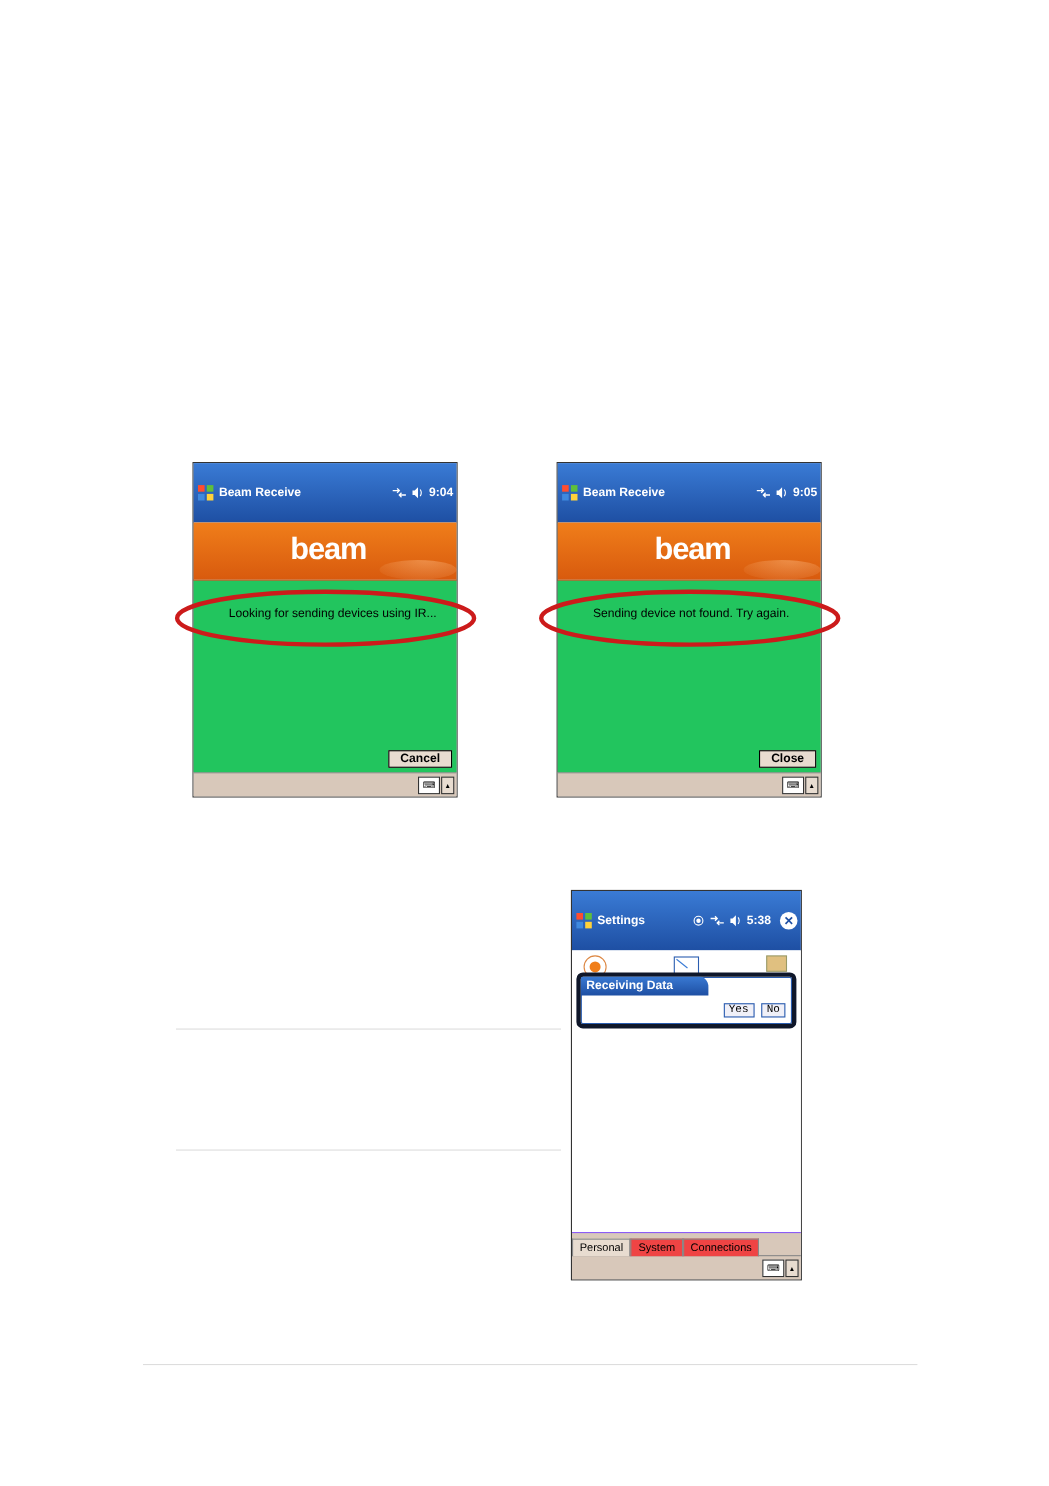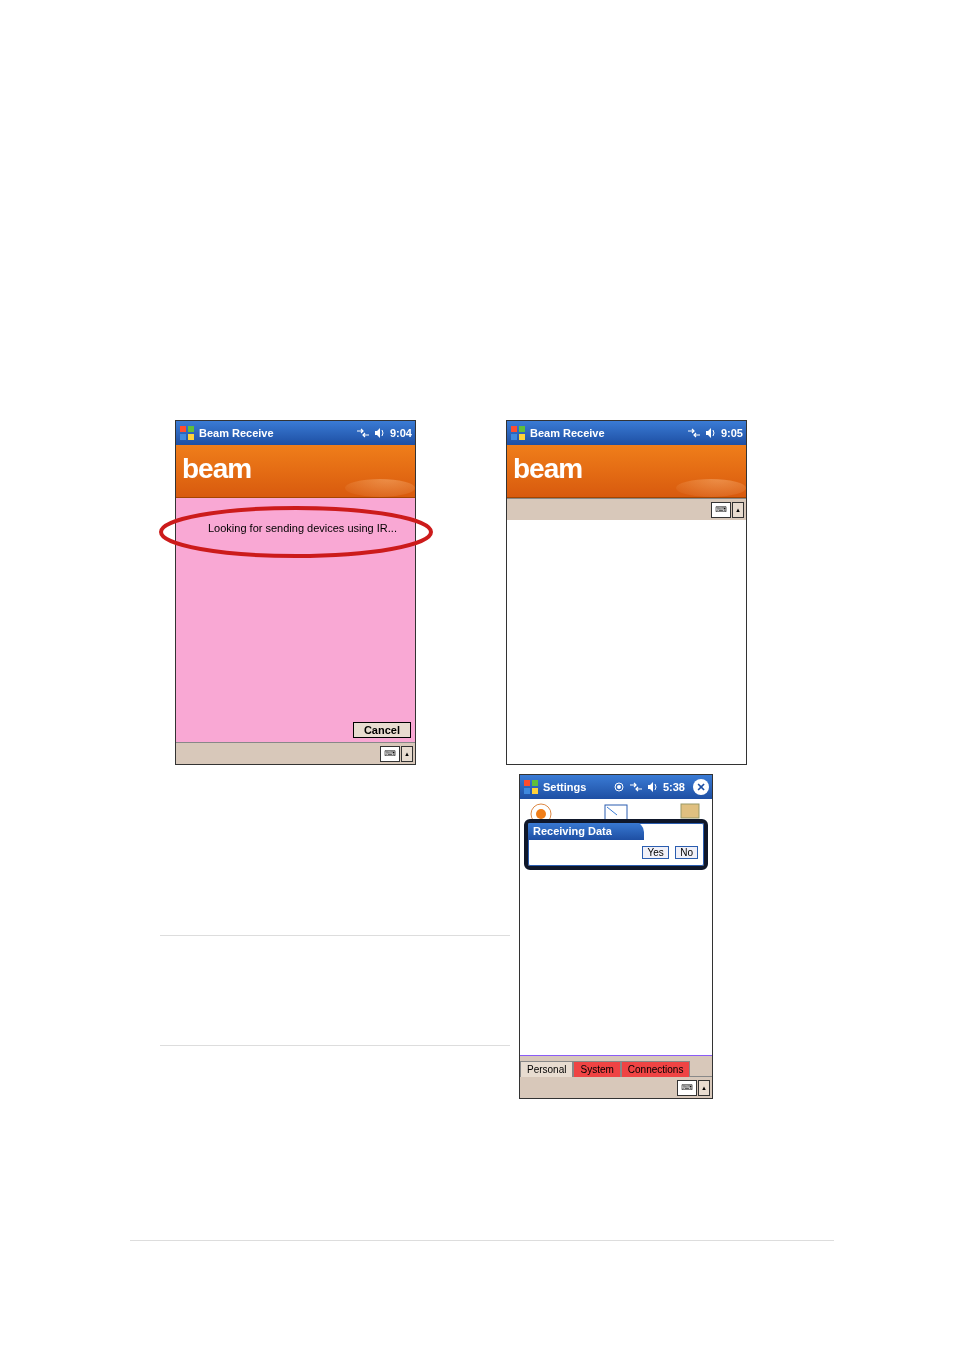--- a/index.html
+++ b/index.html
@@ -28,21 +28,21 @@
     box-sizing: border-box;
   }
   .titlebar {
     height: 24px;
     background: linear-gradient(to bottom, #3a7bd5, #1e4fa3);
     display: flex;
     align-items: center;
     color: #fff;
     font-size: 11px;
     font-weight: bold;
-    padding: 0 3px;
+    padding: 15px 3px;
   }
   .winlogo {
     width: 16px;
     height: 16px;
     margin-right: 4px;
     display: inline-block;
   }
   .winlogo svg { width: 16px; height: 16px; }
   .titlebar .spacer { flex: 1; }
   .status-icons {
@@ -58,32 +58,33 @@
     background: linear-gradient(to bottom, #f07e1a, #d85a0e);
     color: #fff;
     font-size: 28px;
     font-weight: bold;
     padding-left: 6px;
     line-height: 48px;
     font-family: Arial, sans-serif;
     letter-spacing: -1px;
     border-bottom: 1px solid #a34500;
     position: relative;
+    text-align: center;
   }
   .beam-banner::after {
     content:"";
     position:absolute;
     right:0; top:34px;
     width:70px; height:18px;
     background: radial-gradient(ellipse at 60% 0, rgba(255,200,150,0.4), rgba(255,200,150,0));
     border-radius:50%;
   }
   .content-area {
-    height: 244px;
-    background: #f9a8d4;
+    height: 174px;
+    background: #22c55e;
     position: relative;
   }
   .status-text {
     position: absolute;
     top: 24px;
     left: 32px;
     right: 10px;
     font-size: 11px;
     color: #000;
     line-height: 13px;
@@ -133,27 +134,27 @@
     border: 1px solid #333;
     background: #e8dcd0;
     margin-left: 1px;
     display: inline-flex;
     align-items: center;
     justify-content: center;
     font-size: 7px;
   }
   
   .device3 {
-    width: 194px;
+    width: 210px;
     border: 1px solid #333;
     background: #fff;
     box-sizing: border-box;
     position: absolute;
     left: 519px;
-    top: 774px;
+    top: 809px;
   }
   .titlebar .closex {
     width: 16px;
     height: 16px;
     background: #fff;
     border-radius: 50%;
     display: inline-flex;
     align-items: center;
     justify-content: center;
     color: #1e4fa3;
@@ -209,21 +210,21 @@
     text-align: right;
     padding: 2px 6px 6px 0;
   }
   .sm-button {
     border: 1px solid #2a5db0;
     background: #f0f0f8;
     font-size: 10px;
     padding: 0 4px;
     margin-left: 2px;
     cursor: pointer;
-    font-family: Liberation Sans, sans-serif;
+    font-family: Liberation Mono, monospace;
   }
   .tabs {
     background: #d8c8ba;
     height: 20px;
     display: flex;
     align-items: flex-end;
     border-top: 1px solid #8b5cf6;
     font-size: 10px;
   }
   .tab {
@@ -325,20 +326,29 @@
           <span>
             <svg width="12" height="12" viewBox="0 0 12 12">
                 <path d="M1 4 L3 4 L6 1 L6 11 L3 8 L1 8 Z" fill="#fff"></path>
                 <path d="M8 3 Q10 6 8 9" stroke="#fff" fill="none"></path>
               </svg>
           </span>
           <span class="clock">9:05</span>
         </span>
       </div>
       <div class="beam-banner">beam</div>
+      <div class="content-area">
+        <div class="status-text">Sending device not found. Try again.</div>
+        <svg class="red-ellipse" style="left:-20px; top:6px; width:281px; height:56px;" viewBox="0 0 281 56">
+            <ellipse cx="140" cy="28" rx="135" ry="24" stroke="#cc1b1b" stroke-width="4" fill="none"></ellipse>
+          </svg>
+        <div class="button-row">
+          <button class="wm-button">Close</button>
+        </div>
+      </div>
       <div class="bottombar">
         <span class="keyb">⌨</span>
         <span class="arrow-up">▴</span>
       </div>
     </div>
   </div>
 
   <div class="device3">
     <div class="titlebar">
       <span class="winlogo">

